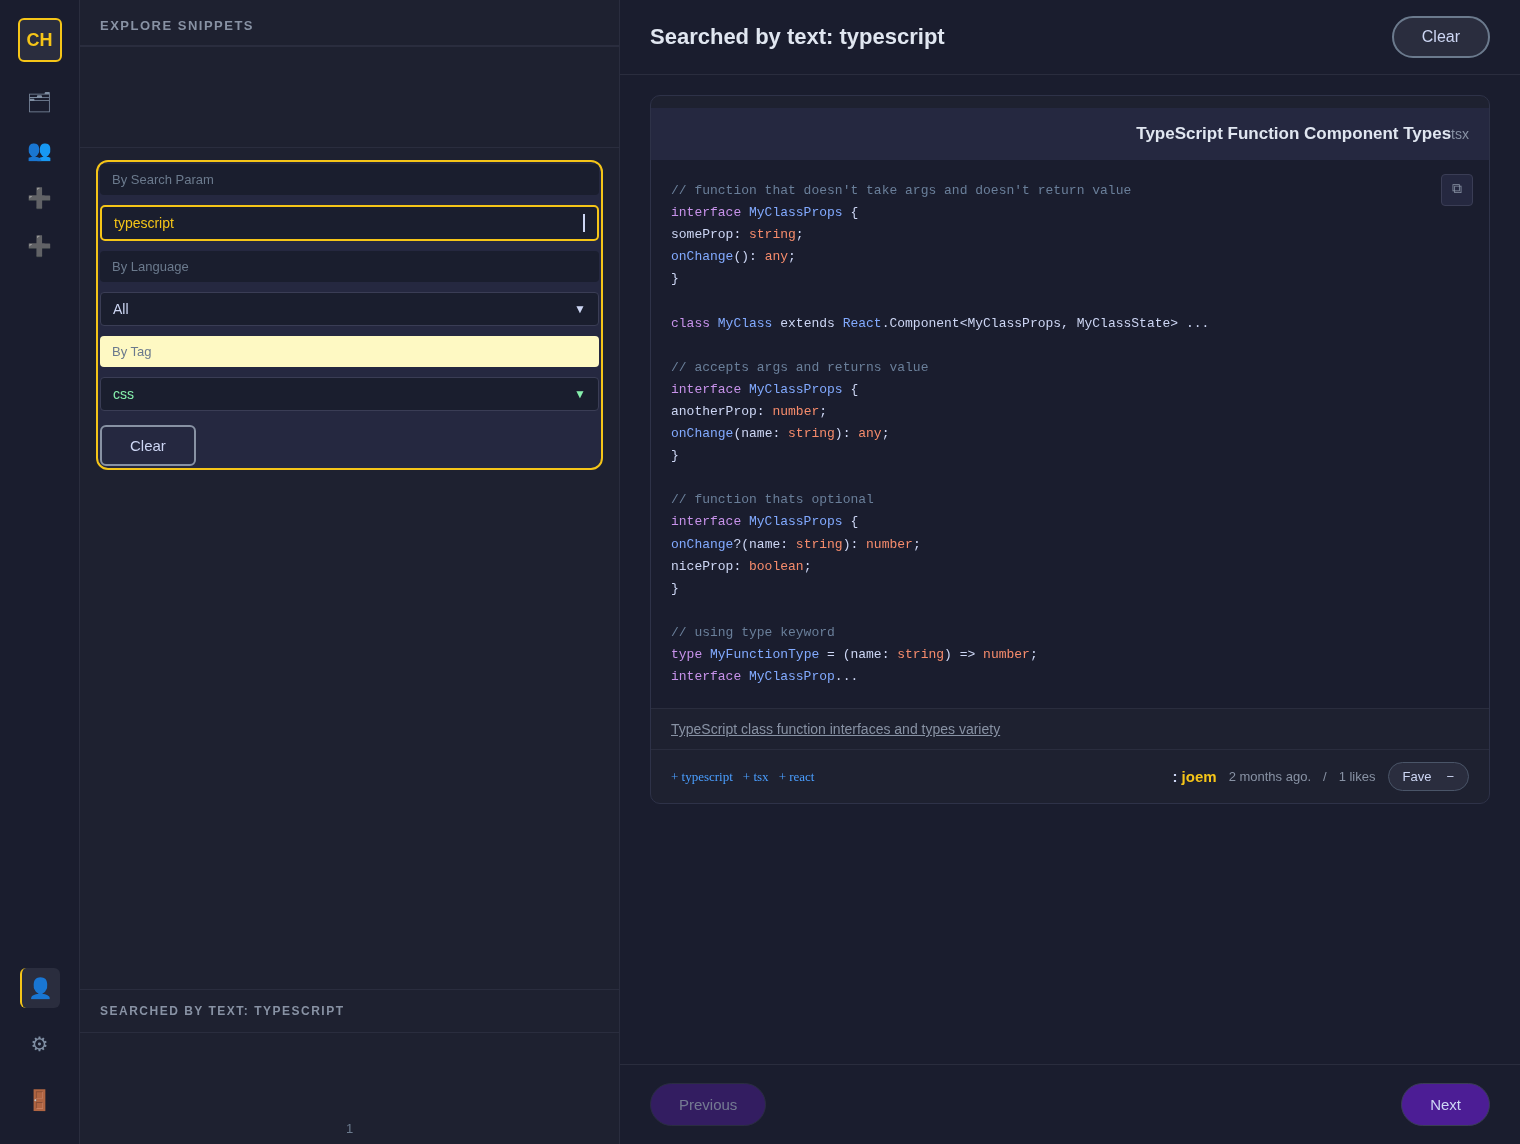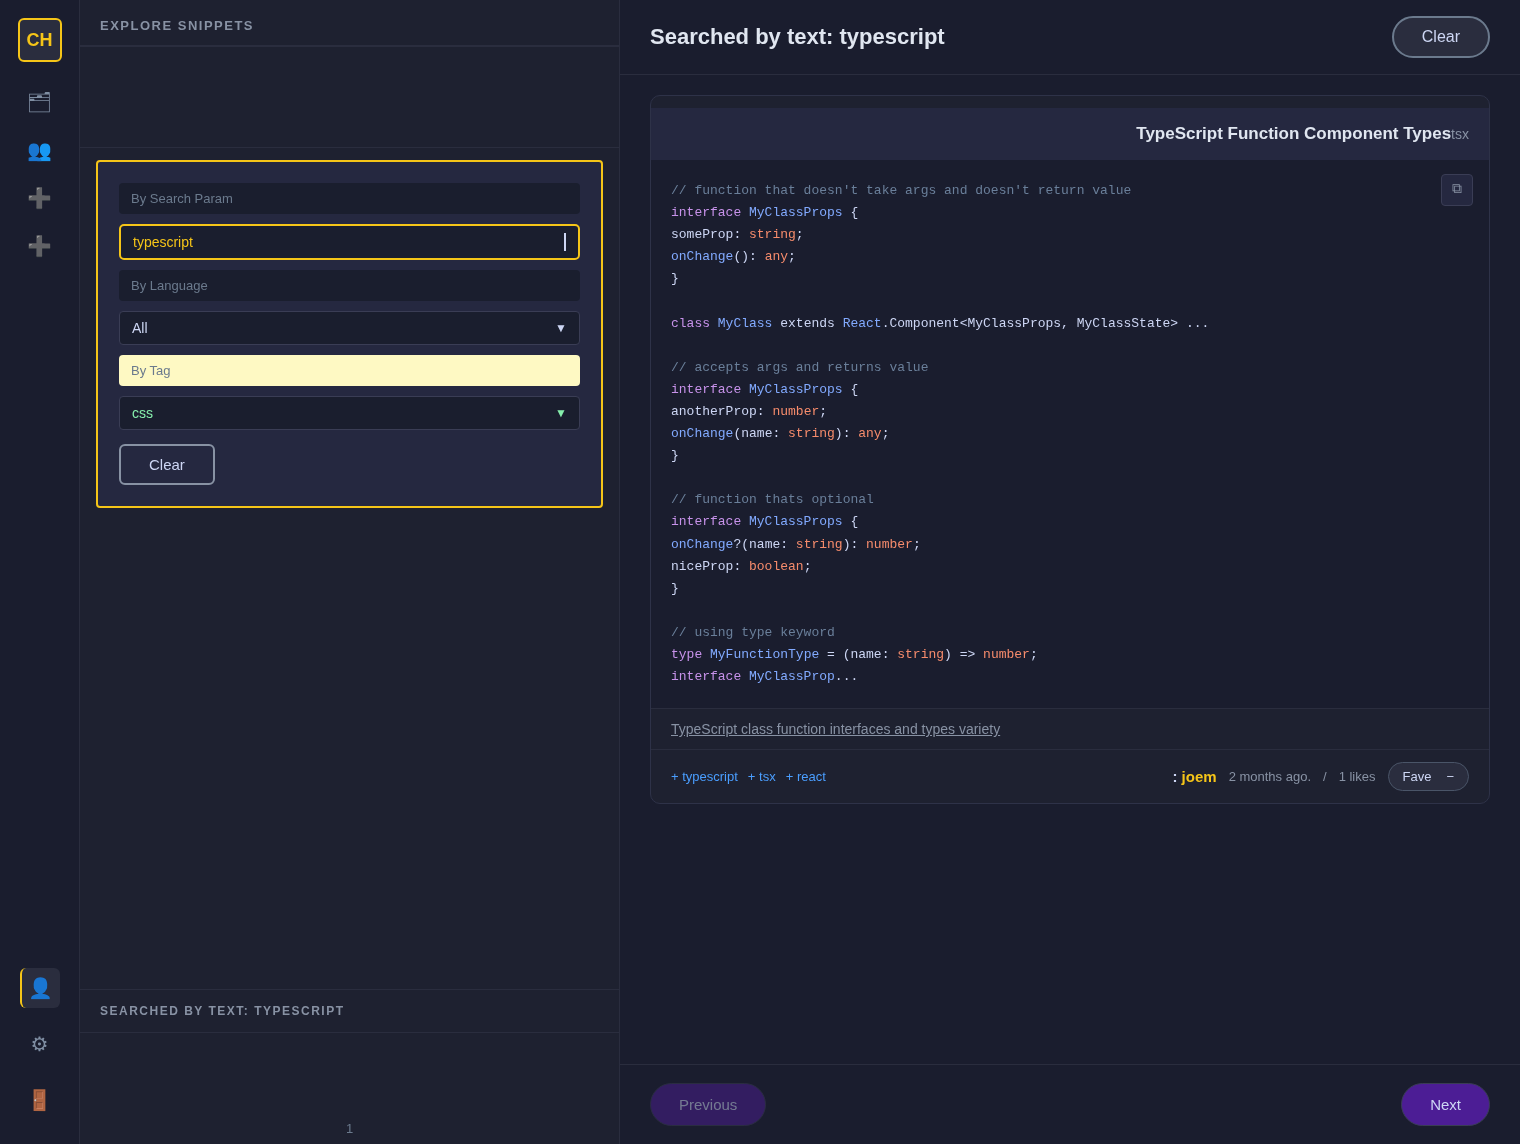--- a/index.html
+++ b/index.html
@@ -84,22 +84,22 @@
       margin: 0;
     }
     .left-panel-spacer {
       height: 100px;
       background: #1e2130;
     }
     .search-form {
       margin: 12px 16px;
       background: #252840;
       border: 2px solid #f5c518;
-      border-radius: 4px;
-      padding: 21px;
+      border-radius: 12px;
+      padding: 2px;
     }
     .search-field-label {
       background: #1a1e2e;
       border-radius: 4px;
       padding: 8px 12px;
       font-size: 13px;
       color: #6b7a8d;
       margin-bottom: 10px;
     }
     .search-input-wrapper {
@@ -317,20 +317,21 @@
     }
     .snippet-tags {
       display: flex;
       gap: 10px;
       align-items: center;
     }
     .snippet-tag {
       font-size: 13px;
       color: #4a9eff;
       cursor: pointer;
+      font-family: Liberation Serif, serif;
     }
     .snippet-meta {
       display: flex;
       align-items: center;
       gap: 12px;
       font-size: 13px;
       color: #8892a4;
     }
     .snippet-author {
       font-size: 15px;

